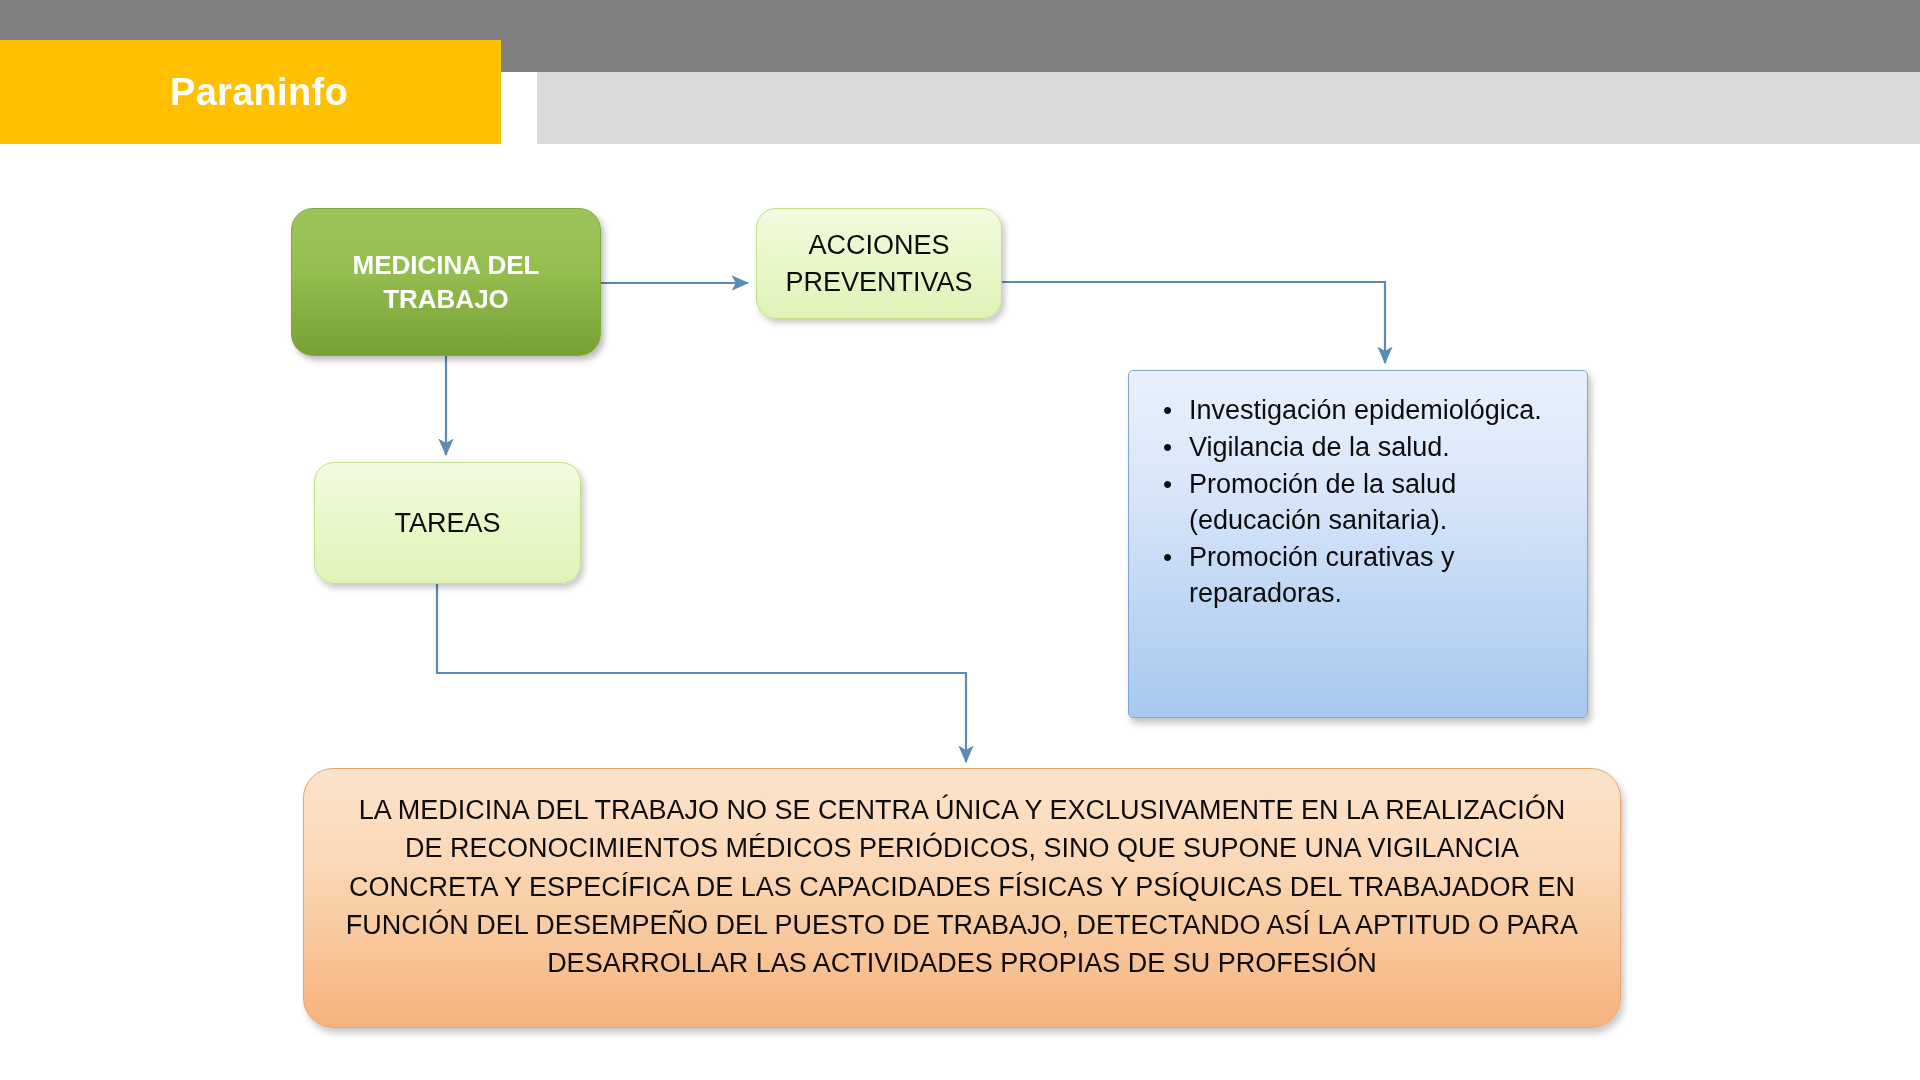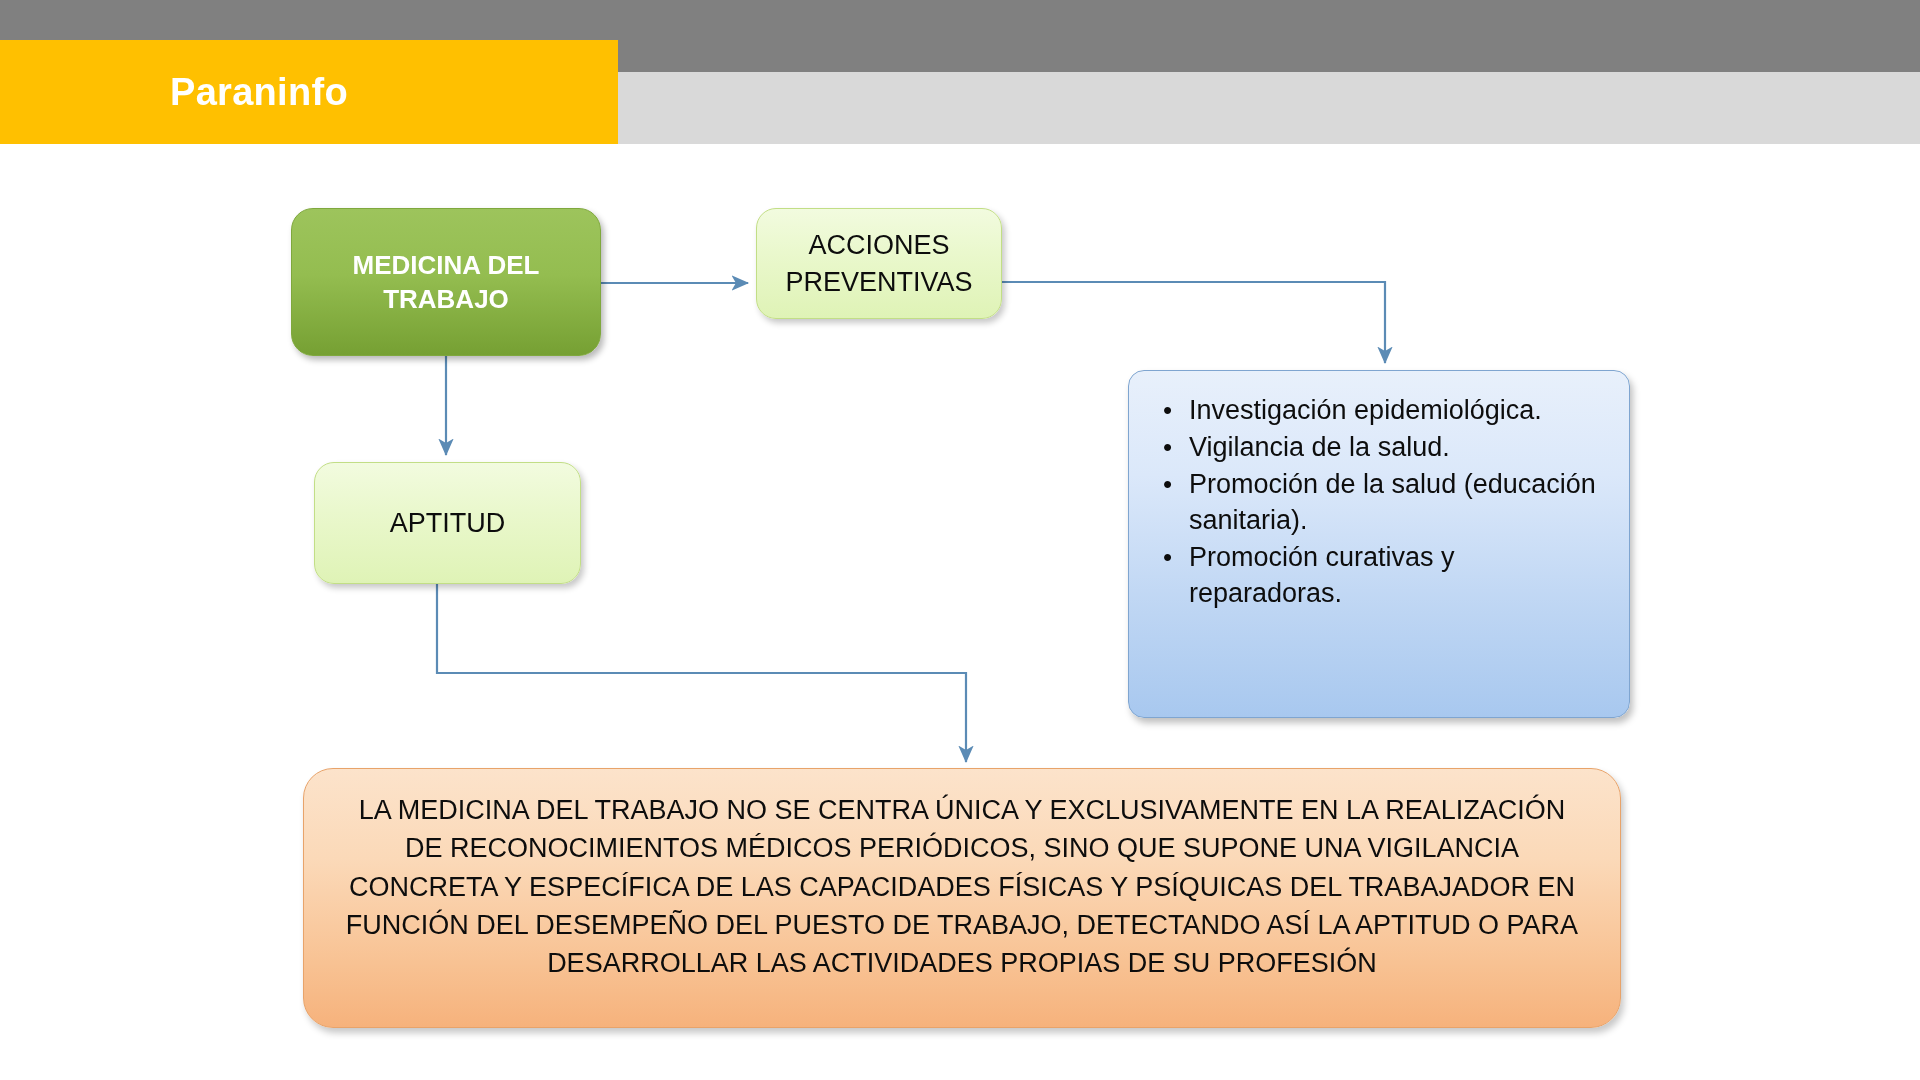--- a/index.html
+++ b/index.html
@@ -24,21 +24,21 @@
   }
   #header-light-band {
     position: absolute;
     left: 537px; top: 72px;
     width: 1383px; height: 72px;
     background: #d9d9d9;
   }
   #brand-block {
     position: absolute;
     left: 0; top: 40px;
-    width: 618px; height: 104px;
+    width: 501px; height: 104px;
     background: #ffc000;
     display: flex;
     align-items: center;
   }
   #brand-title {
     color: #ffffff;
     font-size: 38px;
     font-weight: bold;
     letter-spacing: 0.3px;
     margin-left: 170px;
@@ -99,22 +99,22 @@
   }
   #node-tareas {
     left: 314px; top: 462px;
     width: 267px; height: 122px;
     padding: 0 12px;
   }
 
   
   #node-bullets {
     left: 1128px; top: 370px;
-    width: 502px; height: 348px;
-    border-radius: 16px;
+    width: 460px; height: 348px;
+    border-radius: 5px;
     background: linear-gradient(180deg, #e8f0fb 0%, #dbe8fa 30%, #bdd5f3 70%, #a8c8ef 100%);
     border: 1px solid #7fa5d0;
     box-shadow: 3px 5px 7px rgba(0,0,0,0.25);
     display: block;
     padding: 22px 26px 0 26px;
     text-align: left;
   }
   #bullet-list {
     list-style: none;
     margin: 0;
@@ -186,21 +186,21 @@
 
   <div class="node" id="node-medicina">
     <span>MEDICINA DEL TRABAJO</span>
   </div>
 
   <div class="node node-green-light" id="node-acciones">
     <span>ACCIONES PREVENTIVAS</span>
   </div>
 
   <div class="node node-green-light" id="node-tareas">
-    <span>APTITUD</span>
+    <span>TAREAS</span>
   </div>
 
   <div class="node" id="node-bullets">
     <ul id="bullet-list">
         <li>Investigación epidemiológica.</li>
         <li> Vigilancia de la salud.</li>
         <li> Promoción de la salud (educación sanitaria).</li>
         <li> Promoción curativas y reparadoras.</li>
       </ul>
   </div>

